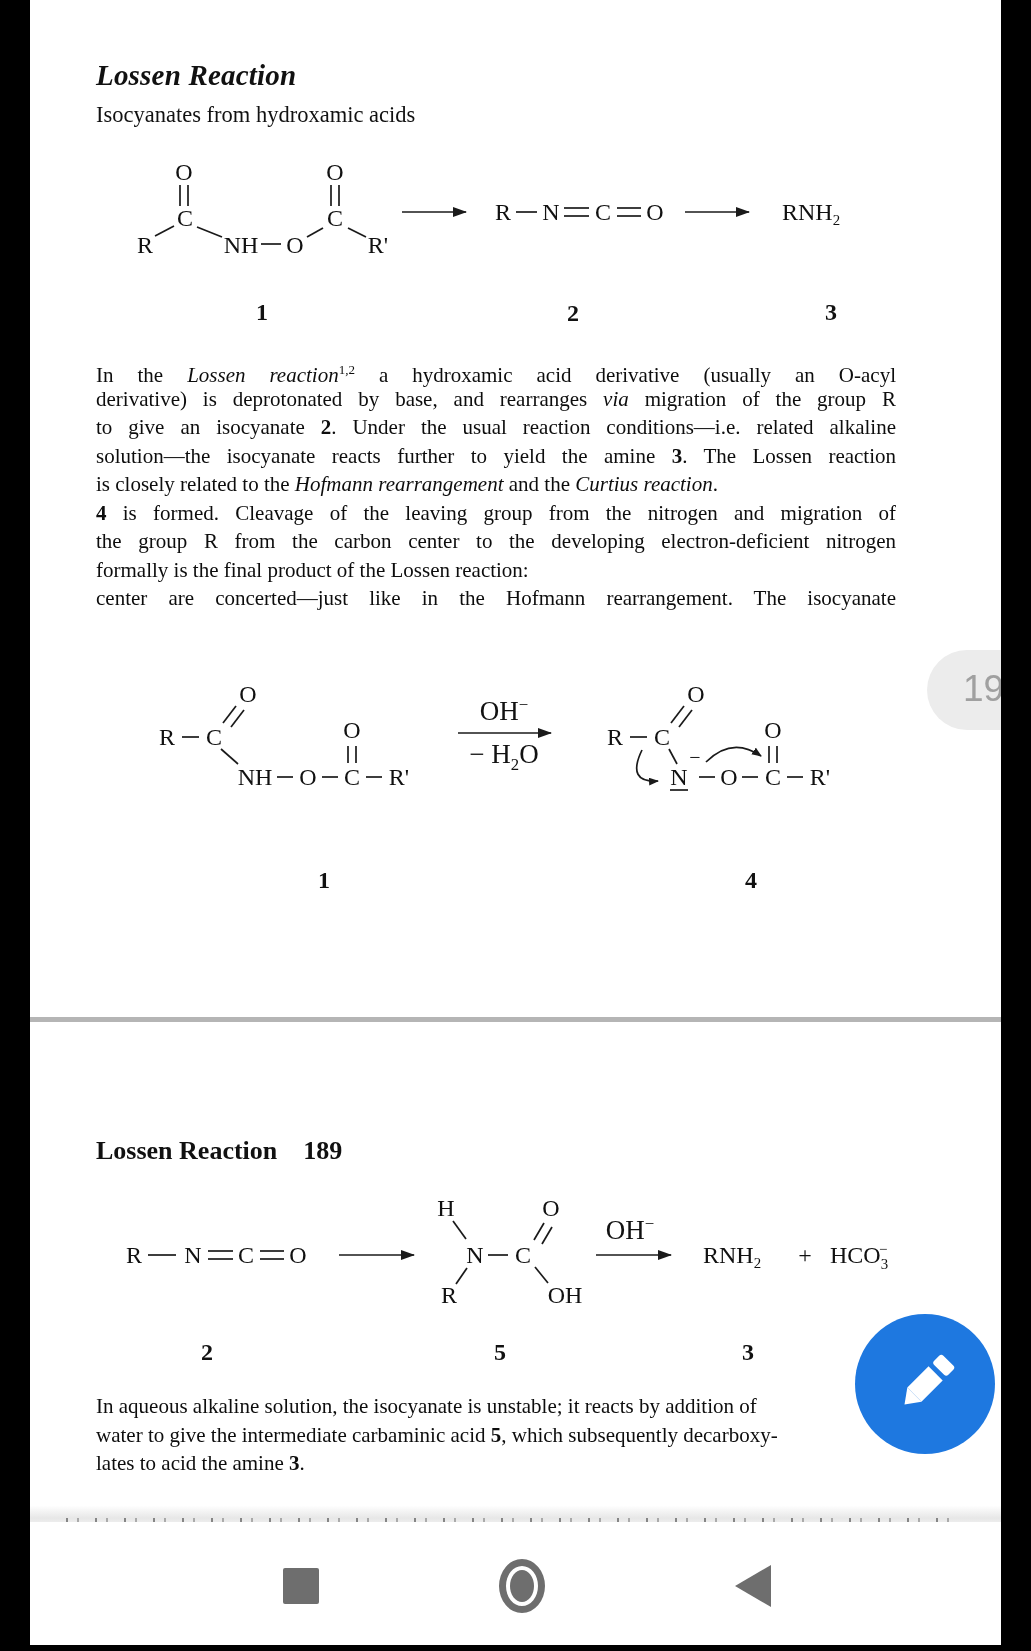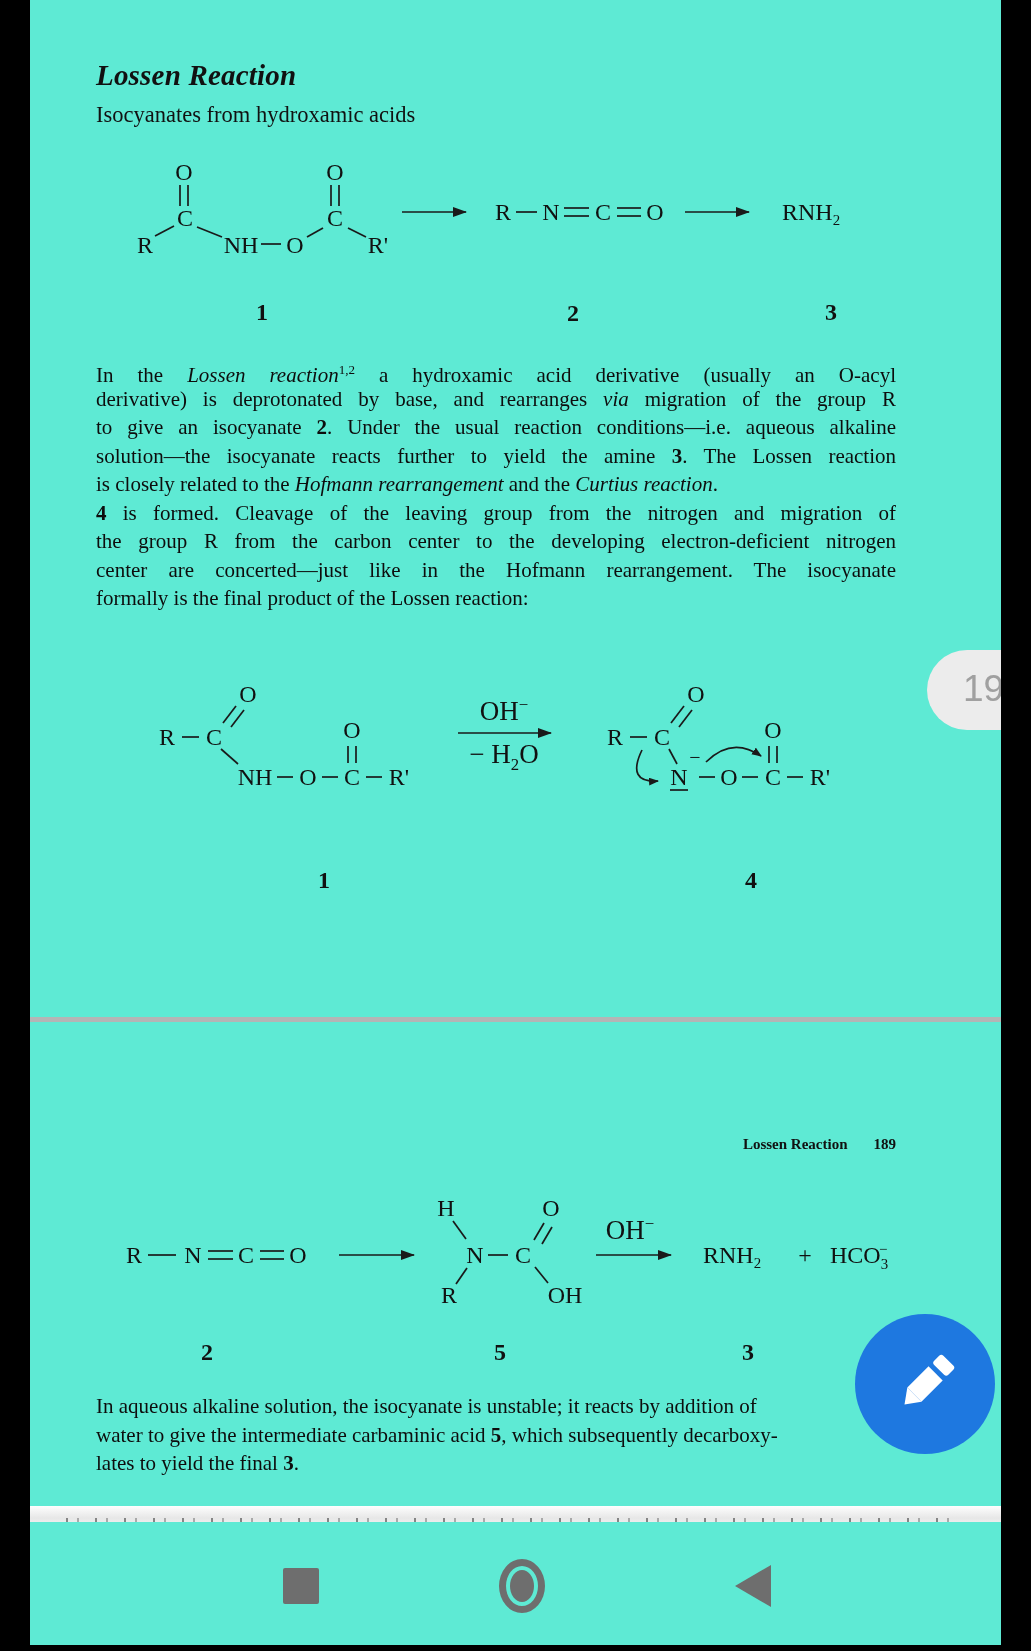--- a/index.html
+++ b/index.html
@@ -1,20 +1,20 @@
 <!DOCTYPE html>
 <html><head>
 <meta charset="utf-8">
 <style>
   html,body{margin:0;padding:0;}
   body{
     width:1031px;height:1651px;position:relative;background:#000;
     font-family:"Liberation Serif","DejaVu Serif",serif;color:#111;overflow:hidden;
   }
-  #win{position:absolute;left:30px;top:0;width:971px;height:1645px;background:#5eead4;overflow:hidden;}
+  #win{position:absolute;left:30px;top:0;width:971px;height:1645px;background:#ffffff;overflow:hidden;}
   
   .doc-title{position:absolute;left:66px;top:40px;font-size:29px;font-weight:bold;font-style:italic;letter-spacing:.2px;}
   .doc-sub{position:absolute;left:66px;top:102px;font-size:22.5px;}
   .para{position:absolute;left:66px;width:800px;font-size:21px;line-height:28.5px;color:#0d0d0d;}
   .line{height:28.5px;text-align:justify;}
   .jl{text-align-last:justify;}
   .ind{padding-left:27px;}
   .nw{white-space:nowrap;overflow:visible;}
   .i{font-style:italic;}
   .b{font-weight:bold;}
@@ -23,21 +23,21 @@
   .supl{font-size:0.62em;vertical-align:super;margin-left:-9px;}
   
   .atom{position:absolute;transform:translate(-50%,-50%);font-size:24px;white-space:nowrap;}
   .cnum{position:absolute;transform:translate(-50%,-50%);font-size:24px;font-weight:bold;}
   .frow{position:absolute;transform:translate(0,-50%);font-size:24px;white-space:nowrap;}
   .cond{position:absolute;transform:translate(-50%,-50%);font-size:27px;white-space:nowrap;}
   .charge{position:absolute;transform:translate(-50%,-50%);font-size:20px;}
   svg.bonds{position:absolute;left:0;top:0;pointer-events:none;}
   
   .pg-divider{position:absolute;left:0;top:1017px;width:971px;height:5px;background:#b5b5b5;}
-  .pg-header{position:absolute;left:66px;top:1136px;width:800px;text-align:right;font-size:15px;font-weight:bold;}
+  .pg-header{position:absolute;left:66px;top:1136px;width:800px;text-align:left;font-size:26px;font-weight:bold;}
   .pg-header .gap{display:inline-block;width:26px;}
   
   .scroll-badge{position:absolute;left:897px;top:650px;width:124px;height:80px;border-radius:40px;
     background:#ececec;}
   .scroll-badge span{position:absolute;left:36px;top:18px;font-size:37px;color:#a0a0a0;
     font-family:"Liberation Sans","DejaVu Sans",sans-serif;}
   
   .fade-band{position:absolute;left:0;top:1506px;width:971px;height:16px;
     background:linear-gradient(to bottom,#fefefe,#e7e7e7 75%,#ededed);}
   .fade-band .marks{position:absolute;left:36px;right:40px;bottom:0;height:4px;
@@ -153,27 +153,27 @@
     <span class="atom" style="left:625px;top:212px">O</span>
     <span class="frow" style="left:752px;top:214px"><span>RNH</span><span class="sub">2</span></span>
     <span class="cnum" style="left:232px;top:312px">1</span>
     <span class="cnum" style="left:543px;top:313px">2</span>
     <span class="cnum" style="left:801px;top:312px">3</span>
   </div>
 
   <div class="para" style="top:356px">
     <div class="line jl"><span>In the </span><span class="i">Lossen reaction</span><span class="sup">1,2</span><span> a hydroxamic acid derivative (usually an O-acyl</span></div>
     <div class="line jl"><span>derivative) is deprotonated by base, and rearranges </span><span class="i">via</span><span> migration of the group R</span></div>
-    <div class="line jl"><span>to give an isocyanate </span><span class="b">2</span><span>. Under the usual reaction conditions—i.e. aqueous alkaline</span></div>
+    <div class="line jl"><span>to give an isocyanate </span><span class="b">2</span><span>. Under the usual reaction conditions—i.e. related alkaline</span></div>
     <div class="line jl"><span>solution—the isocyanate reacts further to yield the amine </span><span class="b">3</span><span>. The Lossen reaction</span></div>
     <div class="line"><span>is closely related to the </span><span class="i">Hofmann rearrangement</span><span> and the </span><span class="i">Curtius reaction</span><span>.</span></div>
     <div class="line jl"><span class="b">4</span><span> is formed. Cleavage of the leaving group from the nitrogen and migration of</span></div>
     <div class="line jl"><span>the group R from the carbon center to the developing electron-deficient nitrogen</span></div>
+    <div class="line"><span>formally is the final product of the Lossen reaction:</span></div>
     <div class="line jl"><span>center are concerted—just like in the Hofmann rearrangement. The isocyanate</span></div>
-    <div class="line"><span>formally is the final product of the Lossen reaction:</span></div>
   </div>
 
   <div>
     <span class="atom" style="left:137px;top:737px">R</span>
     <span class="atom" style="left:184px;top:737px">C</span>
     <span class="atom" style="left:218px;top:694px">O</span>
     <span class="atom" style="left:225px;top:777px">NH</span>
     <span class="atom" style="left:278px;top:777px">O</span>
     <span class="atom" style="left:322px;top:777px">C</span>
     <span class="atom" style="left:322px;top:730px">O</span>
@@ -219,21 +219,21 @@
     <span class="atom" style="left:775px;top:1255px">+</span>
     <span class="frow" style="left:800px;top:1257px"><span>HCO</span><span class="sub">3</span><span class="supl">−</span></span>
     <span class="cnum" style="left:177px;top:1352px">2</span>
     <span class="cnum" style="left:470px;top:1352px">5</span>
     <span class="cnum" style="left:718px;top:1352px">3</span>
   </div>
 
   <div class="para" style="top:1392px">
     <div class="line nw"><span>In aqueous alkaline solution, the isocyanate is unstable; it reacts by addition of</span></div>
     <div class="line nw"><span>water to give the intermediate carbaminic acid </span><span class="b">5</span><span>, which subsequently decarboxy-</span></div>
-    <div class="line"><span>lates to yield the final </span><span class="b">3</span><span>.</span></div>
+    <div class="line"><span>lates to acid the amine </span><span class="b">3</span><span>.</span></div>
   </div>
 
   <div class="fade-band">
     <div class="marks"></div>
   </div>
 
   <div class="fab">
     <div class="pencil">
       <div class="eraser"></div>
       <div class="shaft"></div>

